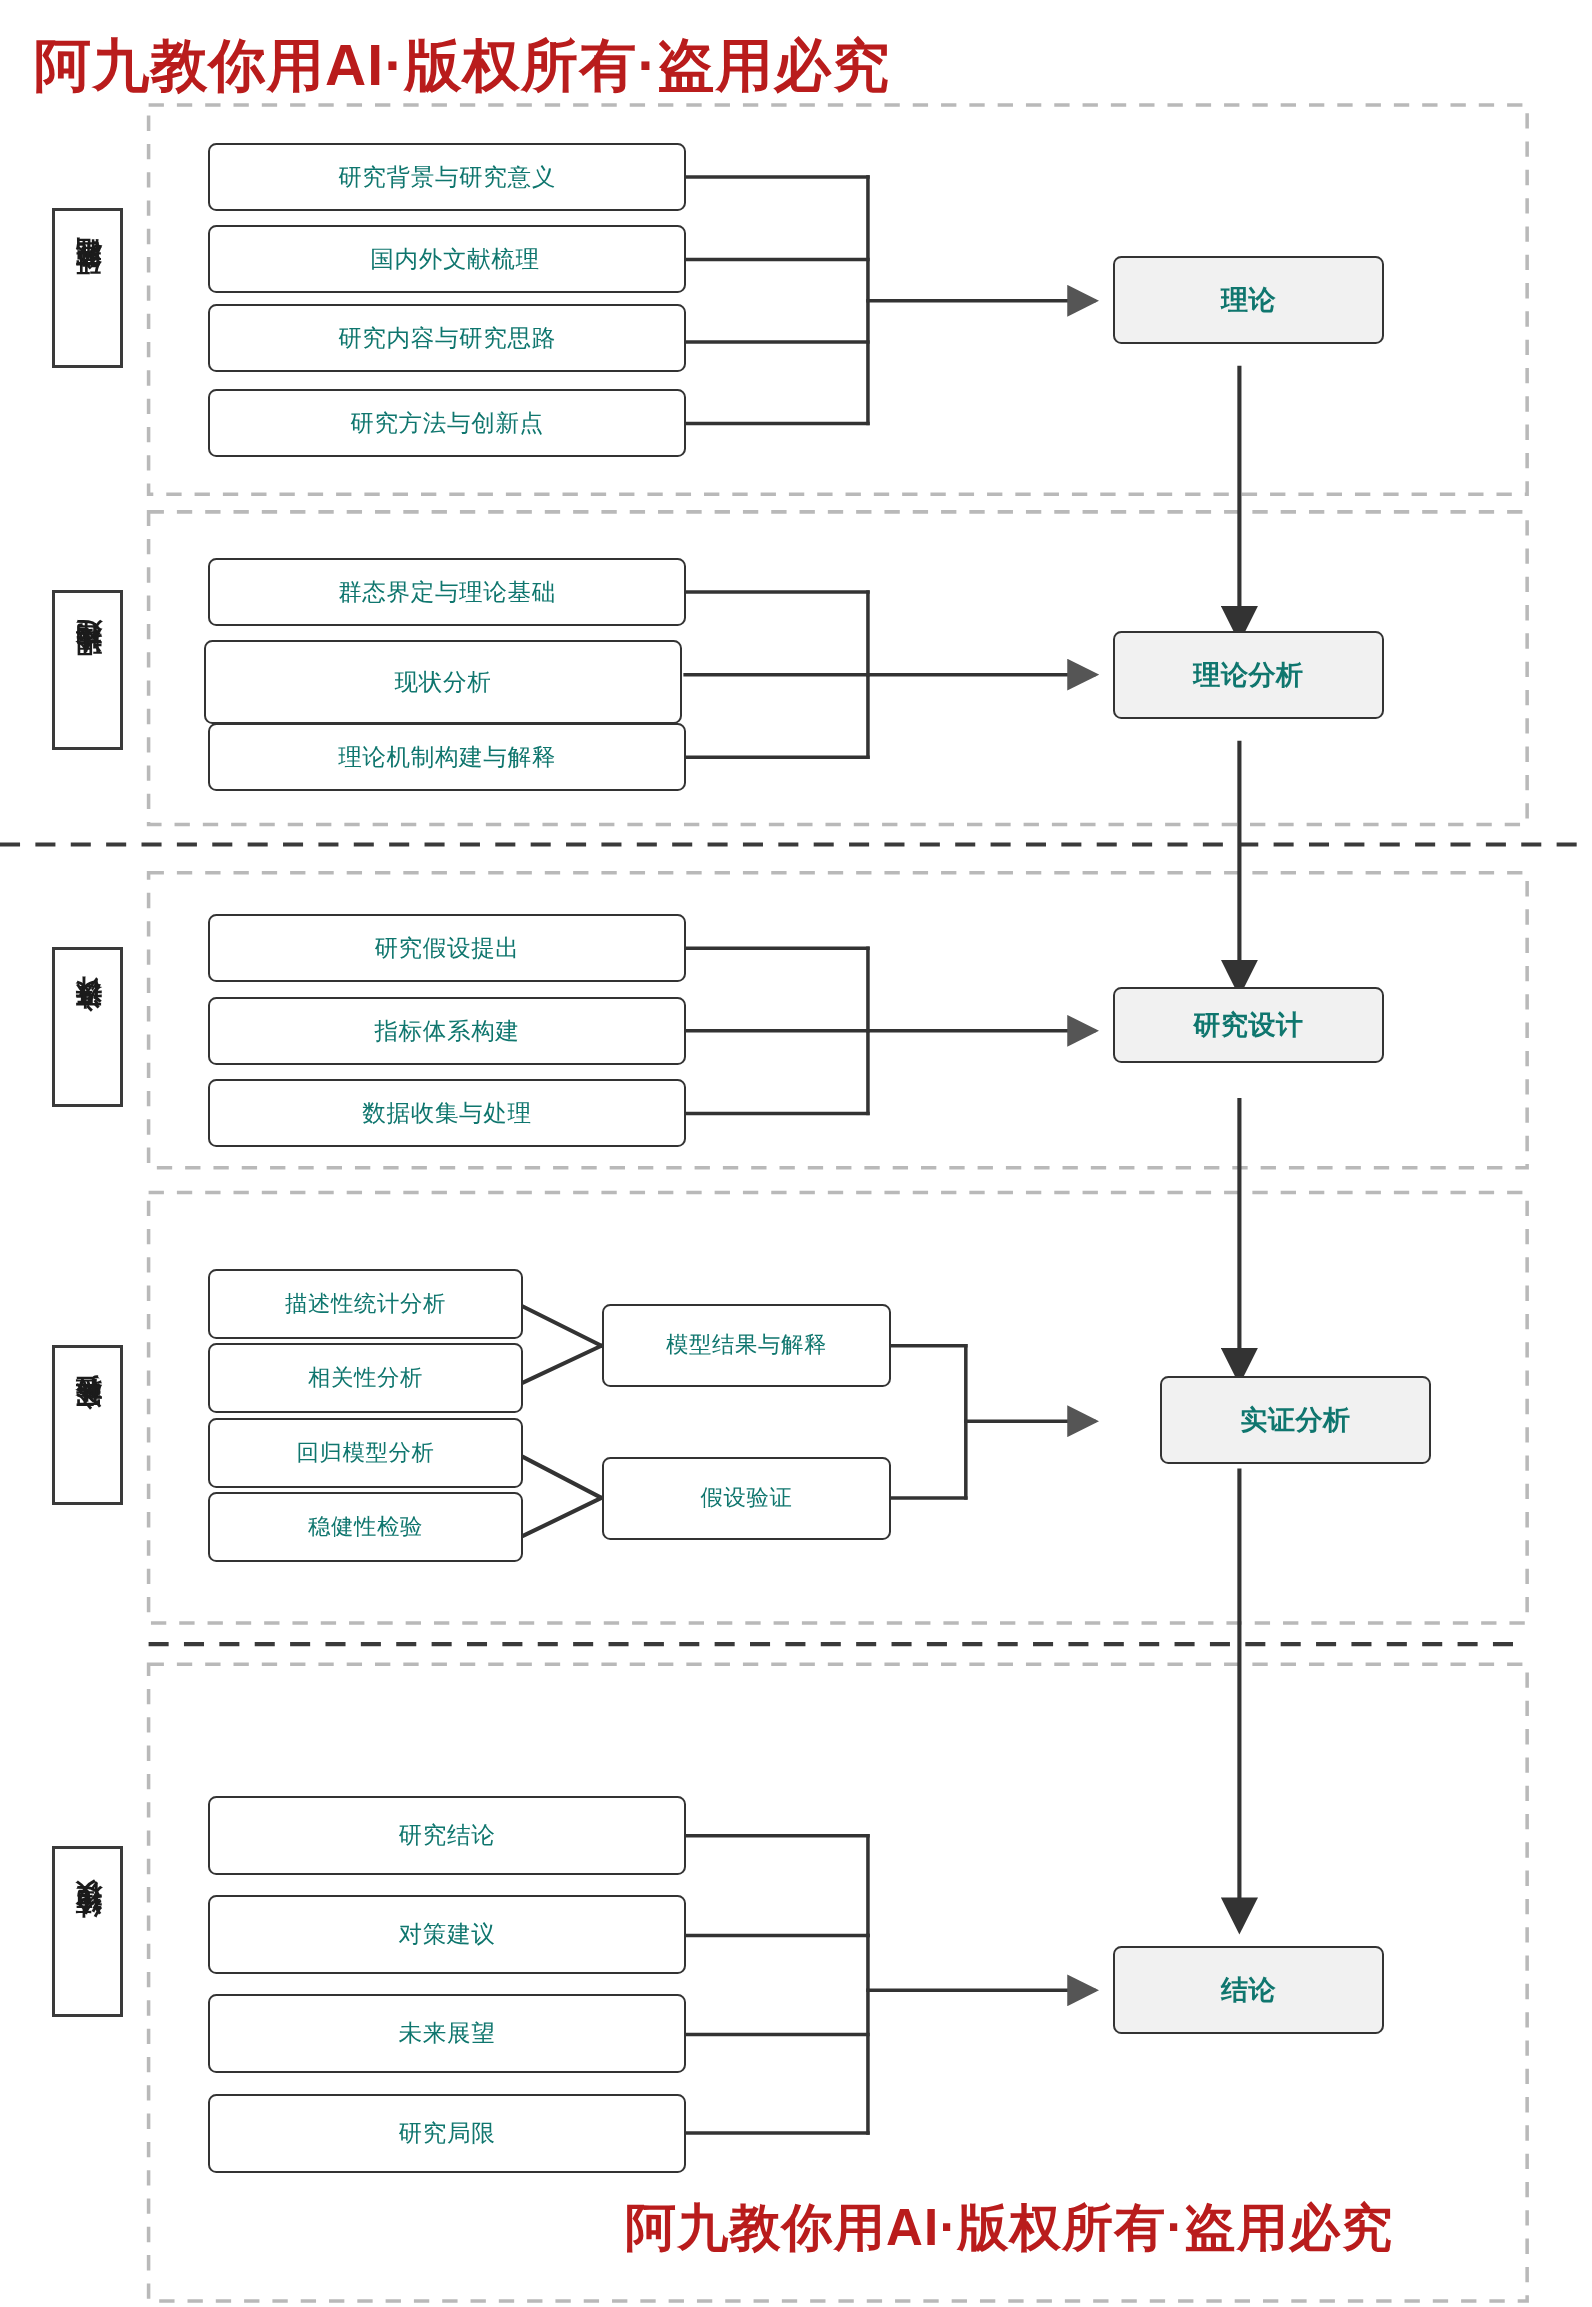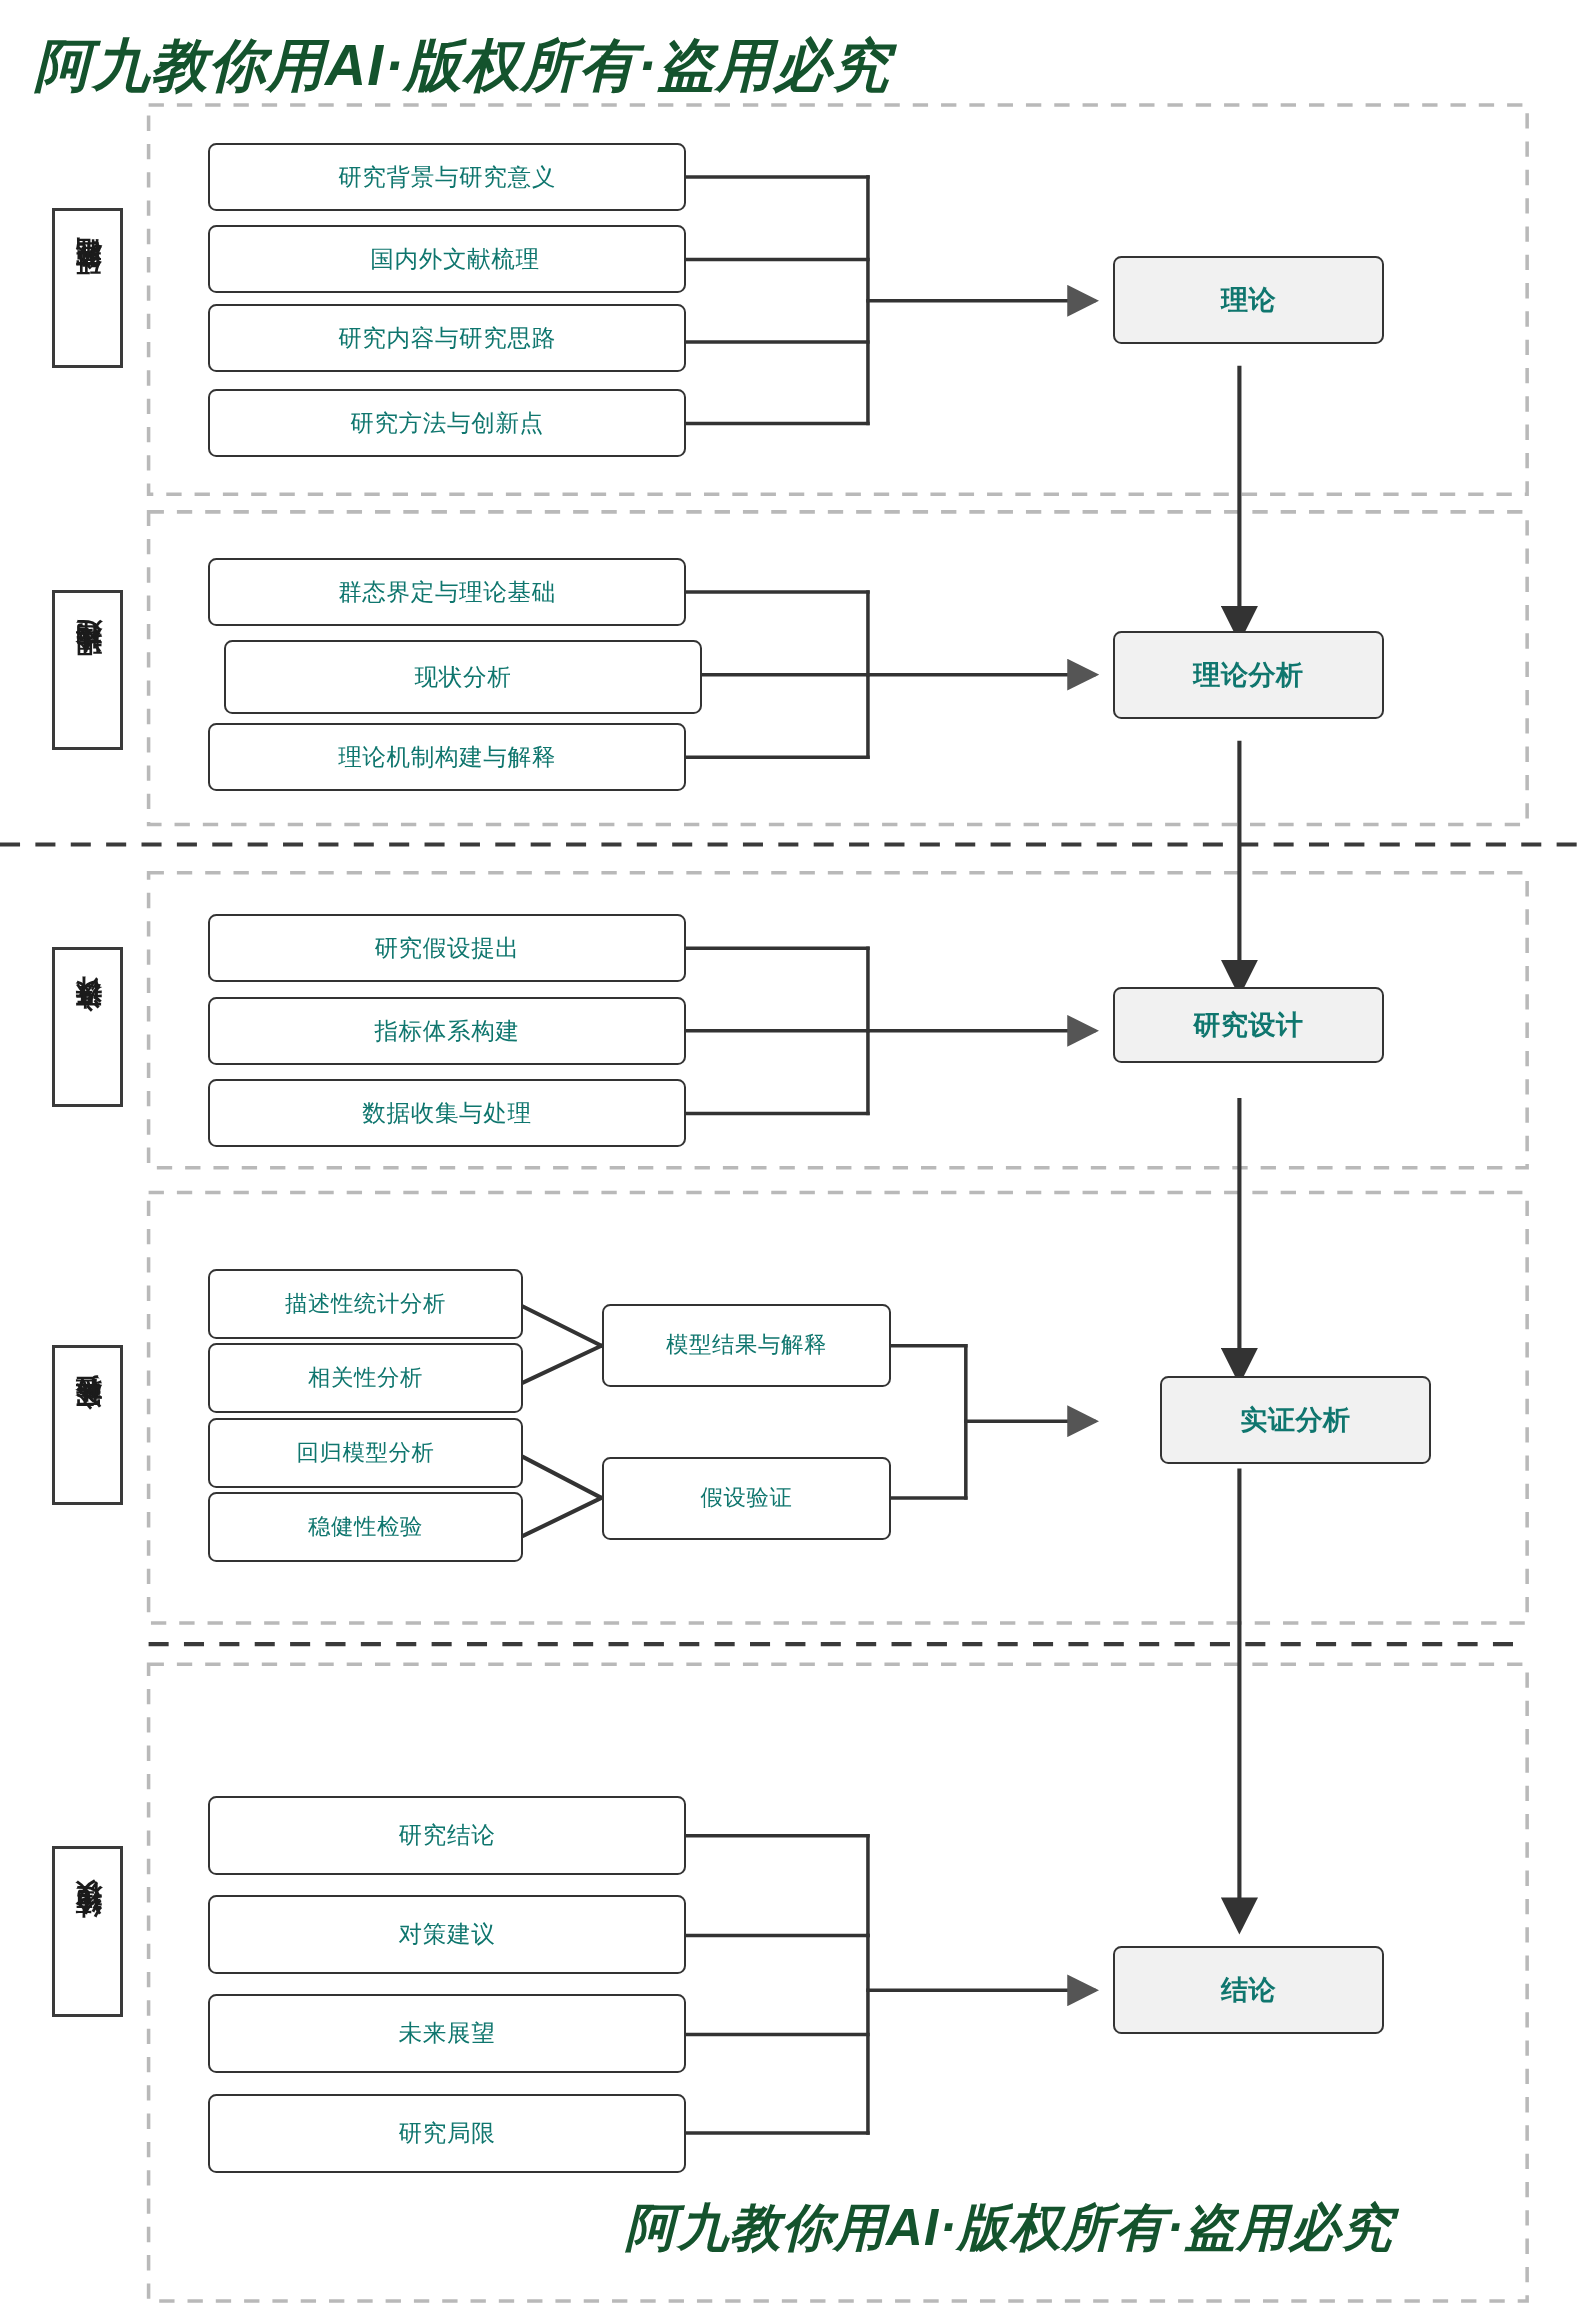--- a/index.html
+++ b/index.html
@@ -32,21 +32,21 @@
     display:block;
     writing-mode:vertical-rl;
     transform:rotate(180deg);
     font-size:26px;font-weight:bold;color:#1b1b1b;letter-spacing:3.5px;
     white-space:nowrap;
   }
 
   
   .watermark{
     position:absolute;white-space:nowrap;pointer-events:none;
-    color:#14532d;font-weight:bold;letter-spacing:1.2px;font-style:italic;
+    color:#b91c1c;font-weight:bold;letter-spacing:1.2px;
   }
   #wm-top{left:34px;top:28px;font-size:57px;}
   #wm-bottom{left:625px;top:2194px;font-size:51px;}
 </style>
 </head>
 <body>
 
 <div id="stage">
 
   <div class="watermark" id="wm-top">阿九教你用AI·版权所有·盗用必究</div>
@@ -156,21 +156,21 @@
     <span>结论建议</span>
   </div>
 
   <div class="node" style="left:208px;top:143px;width:478px;height:68px;">研究背景与研究意义</div>
   <div class="node" style="left:208px;top:225px;width:478px;height:68px;padding-left:16px;">国内外文献梳理</div>
   <div class="node" style="left:208px;top:304px;width:478px;height:68px;">研究内容与研究思路</div>
   <div class="node" style="left:208px;top:389px;width:478px;height:68px;">研究方法与创新点</div>
   <div class="node accent" style="left:1113px;top:256px;width:271px;height:88px;">理论</div>
 
   <div class="node" style="left:208px;top:558px;width:478px;height:68px;">群态界定与理论基础</div>
-  <div class="node" style="left:224px;top:640px;width:478px;height:74px;">现状分析</div>
+  <div class="node" style="left:204px;top:640px;width:478px;height:84px;">现状分析</div>
   <div class="node" style="left:208px;top:723px;width:478px;height:68px;">理论机制构建与解释</div>
   <div class="node accent" style="left:1113px;top:631px;width:271px;height:88px;">理论分析</div>
 
   <div class="node" style="left:208px;top:914px;width:478px;height:68px;">研究假设提出</div>
   <div class="node" style="left:208px;top:997px;width:478px;height:68px;">指标体系构建</div>
   <div class="node" style="left:208px;top:1079px;width:478px;height:68px;">数据收集与处理</div>
   <div class="node accent" style="left:1113px;top:987px;width:271px;height:76px;">研究设计</div>
 
   <div class="node sub" style="left:208px;top:1269px;width:315px;height:70px;">描述性统计分析</div>
   <div class="node sub" style="left:208px;top:1343px;width:315px;height:70px;">相关性分析</div>

